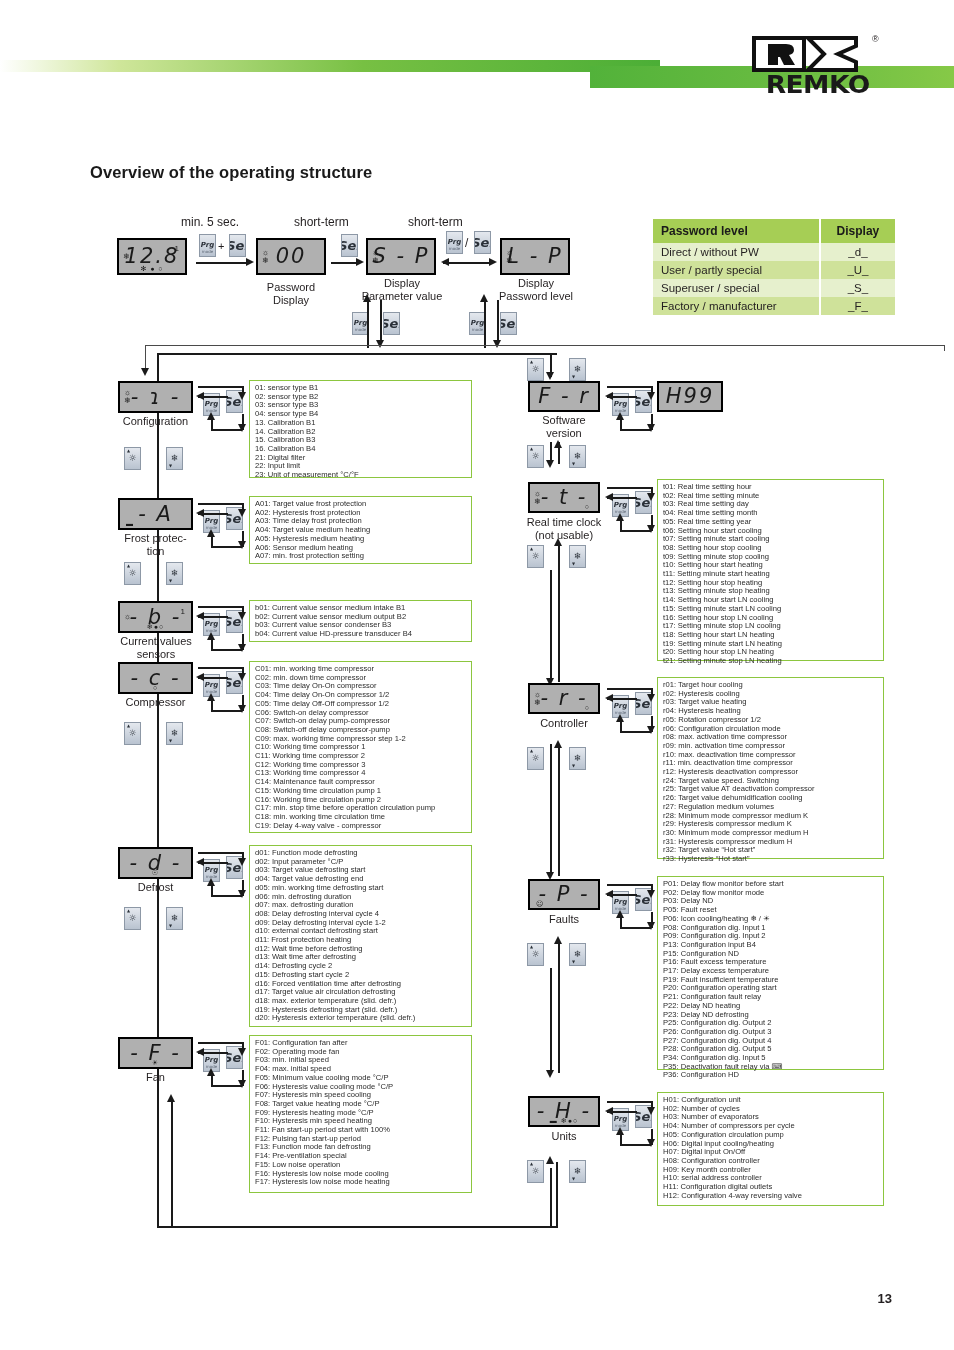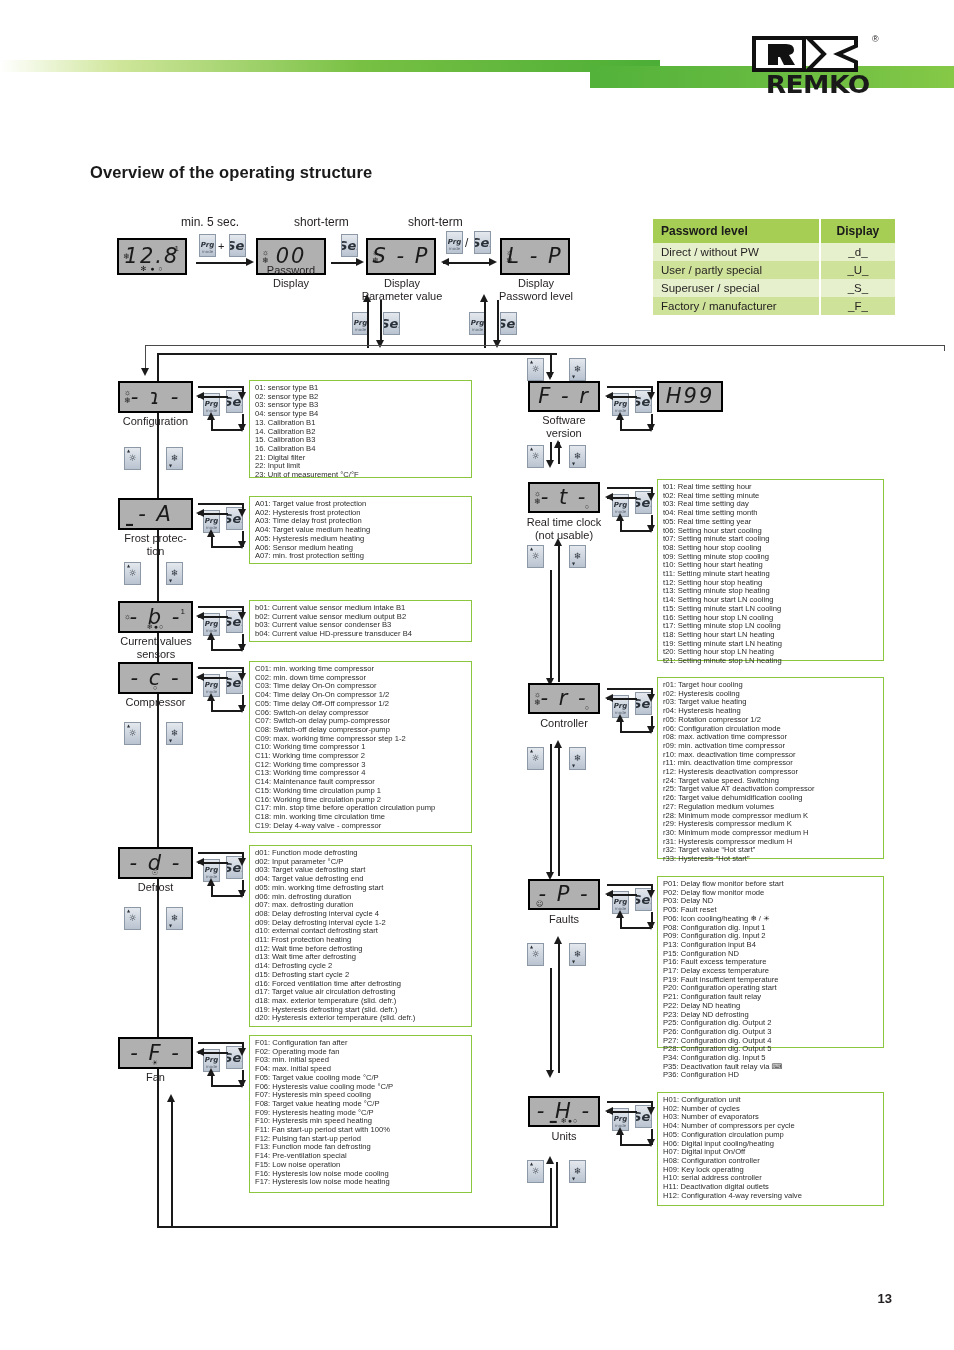--- a/index.html
+++ b/index.html
@@ -200,21 +200,21 @@
 <div class="key sel" style="left:229px; top:234px;">
   <span class="k-main">Sel</span>
 </div>
 <div class="ln h" style="left:196px; top:262px; width:52px;"></div>
 <div class="arrowhead ah-right" style="left:246px; top:258px;"></div>
 
 <div class="lcd" style="left:256px; top:238px; width:70px; height:37px;">
   <span class="icons-left">☼<br>❄</span>
   <span class="seg">00</span>
 </div>
-<div class="caption" style="left:236px; top:264px; width:110px; white-space:pre-line;">Password
+<div class="caption" style="left:236px; top:281px; width:110px; white-space:pre-line;">Password
 Display</div>
 
 <div class="key sel" style="left:341px; top:234px;">
   <span class="k-main">Sel</span>
 </div>
 <div class="ln h" style="left:331px; top:262px; width:27px;"></div>
 <div class="arrowhead ah-right" style="left:356px; top:258px;"></div>
 
 <div class="lcd" style="left:366px; top:238px; width:70px; height:37px;">
   <span class="icons-left">☼<br>❄</span>
@@ -560,21 +560,21 @@
 <div class="arrowhead ah-down" style="left:238px; top:1080px;"></div>
 
 <div class="ln v" style="left:171px; top:1100px; height:126px;"></div>
 <div class="arrowhead ah-up" style="left:167px; top:1094px;"></div>
 
 <div class="plist" style="left:249px; top:1035px; width:223px; height:158px;">
   <div class="pitem">F01: Configuration fan after</div>
   <div class="pitem">F02: Operating mode fan</div>
   <div class="pitem">F03: min. initial speed</div>
   <div class="pitem">F04: max. initial speed</div>
-  <div class="pitem">F05: Target value cooling mode °C/P</div>
+  <div class="pitem">F05: Minimum value cooling mode °C/P</div>
   <div class="pitem">F06: Hysteresis value cooling mode °C/P</div>
   <div class="pitem">F07: Hysteresis min speed cooling</div>
   <div class="pitem">F08: Target value heating mode °C/P</div>
   <div class="pitem">F09: Hysteresis heating mode °C/P</div>
   <div class="pitem">F10: Hysteresis min speed heating</div>
   <div class="pitem">F11: Fan start-up period start with 100%</div>
   <div class="pitem">F12: Pulsing fan start-up period</div>
   <div class="pitem">F13: Function mode fan defrosting</div>
   <div class="pitem">F14: Pre-ventilation special</div>
   <div class="pitem">F15: Low noise operation</div>
@@ -785,21 +785,21 @@
 </div>
 <div class="key arrow" style="left:569px; top:943px;">
   <span class="k-main">❄</span>
     <span class="k-bot">▼</span>
 </div>
 <div class="ln v" style="left:550px; top:968px; height:105px;"></div>
 <div class="arrowhead ah-down" style="left:546px; top:1070px;"></div>
 <div class="ln v" style="left:558px; top:940px; height:133px;"></div>
 <div class="arrowhead ah-up" style="left:554px; top:936px;"></div>
 
-<div class="plist" style="left:657px; top:876px; width:227px; height:172px;">
+<div class="plist" style="left:657px; top:876px; width:227px; height:194px;">
   <div class="pitem">P01: Delay flow monitor before start</div>
   <div class="pitem">P02: Delay flow monitor mode</div>
   <div class="pitem">P03: Delay ND</div>
   <div class="pitem">P05: Fault reset</div>
   <div class="pitem">P06: Icon cooling/heating ❄ / ☀</div>
   <div class="pitem">P08: Configuration dig. Input 1</div>
   <div class="pitem">P09: Configuration dig. Input 2</div>
   <div class="pitem">P13: Configuration input B4</div>
   <div class="pitem">P15: Configuration ND</div>
   <div class="pitem">P16: Fault excess temperature</div>
@@ -854,19 +854,19 @@
 
 <div class="plist" style="left:657px; top:1092px; width:227px; height:114px;">
   <div class="pitem">H01: Configuration unit</div>
   <div class="pitem">H02: Number of cycles</div>
   <div class="pitem">H03: Number of evaporators</div>
   <div class="pitem">H04: Number of compressors per cycle</div>
   <div class="pitem">H05: Configuration circulation pump</div>
   <div class="pitem">H06: Digital input cooling/heating</div>
   <div class="pitem">H07: Digital input On/Off</div>
   <div class="pitem">H08: Configuration controller</div>
-  <div class="pitem">H09: Key lock operating</div>
+  <div class="pitem">H09: Key month controller</div>
   <div class="pitem">H10: serial address controller</div>
-  <div class="pitem">H11: Deactivation digital outlets</div>
+  <div class="pitem">H11: Configuration digital outlets</div>
   <div class="pitem">H12: Configuration 4-way reversing valve</div>
 </div>
 
 <div class="page-num">13</div>
 
 </body></html>

